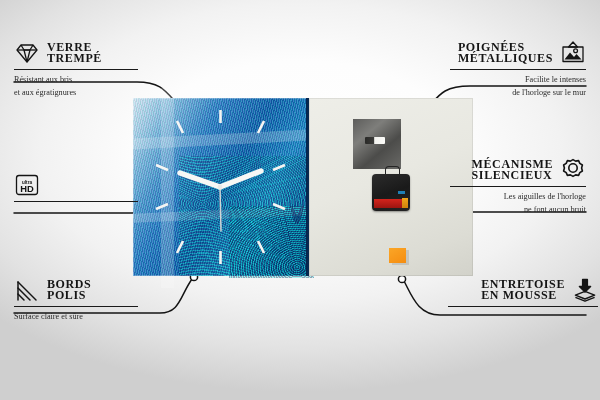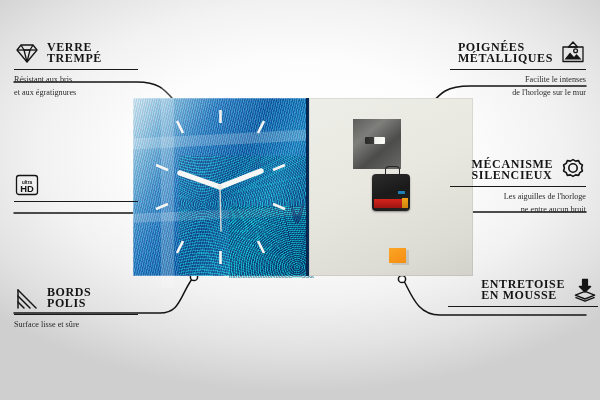--- a/index.html
+++ b/index.html
@@ -197,35 +197,35 @@
     <div class="c-head">
       <svg class="ico" viewBox="0 0 26 26">
         <rect x="2.5" y="3.5" width="21" height="19" rx="2.5" fill="none" stroke="#141414" stroke-width="1.3"></rect>
         <text x="13" y="11.6" text-anchor="middle" font-family="Liberation Sans, sans-serif" font-size="4.6" font-weight="bold" fill="#141414">ultra</text>
         <text x="13" y="20" text-anchor="middle" font-family="Liberation Sans, sans-serif" font-size="9.4" font-weight="bold" fill="#141414">HD</text>
       </svg>
     </div>
     <div class="c-rule"></div>
   </div>
 
-  <div class="callout left" style="left:14px;top:285px;width:124px;">
+  <div class="callout left" style="left:14px;top:277px;width:124px;">
     <div class="c-head">
       <svg class="ico" viewBox="0 0 26 26">
         <g stroke="#141414" stroke-width="1.5" stroke-linecap="round">
           <line x1="4" y1="5" x2="22" y2="23"></line>
           <line x1="4" y1="11" x2="16" y2="23"></line>
           <line x1="4" y1="17" x2="10" y2="23"></line>
           <line x1="4" y1="5" x2="4" y2="23"></line>
         </g>
       </svg>
       <div class="c-title">BORDS
 POLIS</div>
     </div>
     <div class="c-rule"></div>
-    <div class="c-sub">Surface lisse et sûre</div>
+    <div class="c-sub">Surface claire et sûre</div>
   </div>
 
   <div class="callout right" style="left:450px;top:40px;width:136px;">
     <div class="c-head right">
       <svg class="ico" viewBox="0 0 26 26">
         <g fill="none" stroke="#141414" stroke-width="1.3" stroke-linejoin="round">
           <path d="M13 2 L8.5 7 H17.5 Z"></path>
           <rect x="3" y="7" width="20" height="14.5"></rect>
           <path d="M4.5 19.5 L10 12.5 L14 17 L16.5 14 L21.5 19.5 Z" fill="#141414" stroke="none"></path>
           <circle cx="15.6" cy="10.8" r="1.9"></circle>
@@ -247,21 +247,21 @@
                    L18.6 18.4 L15.6 17.9 L13 19.4 L10.4 17.9 L7.4 18.4 L6.2 15.6 L3.6 14
                    L4.4 11 L3.6 8 L6.2 6.4 L7.4 3.6 L10.4 4.1 Z"></path>
           <circle cx="13" cy="11" r="4.2"></circle>
         </g>
       </svg>
       <div class="c-title">MÉCANISME
 SILENCIEUX</div>
     </div>
     <div class="c-rule"></div>
     <div class="c-sub">Les aiguilles de l'horloge
-ne entre aucun bruit</div>
+ne font aucun bruit</div>
   </div>
 
   <div class="callout right" style="left:448px;top:277px;width:150px;">
     <div class="c-head right">
       <svg class="ico" viewBox="0 0 26 26">
         <g fill="none" stroke="#141414" stroke-width="1.4" stroke-linejoin="round">
           <path d="M10.6 2.5 H15.4 V9.5 H18.6 L13 15 L7.4 9.5 H10.6 Z" fill="#141414"></path>
           <path d="M13 14.4 L22.6 18.2 L13 22 L3.4 18.2 Z"></path>
           <path d="M3.4 20.4 L13 24.2 L22.6 20.4"></path>
         </g>

